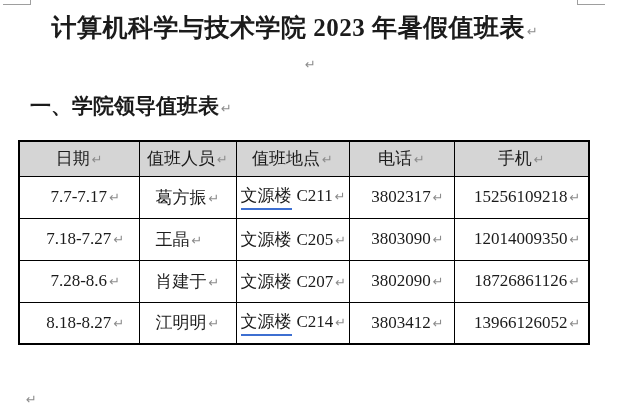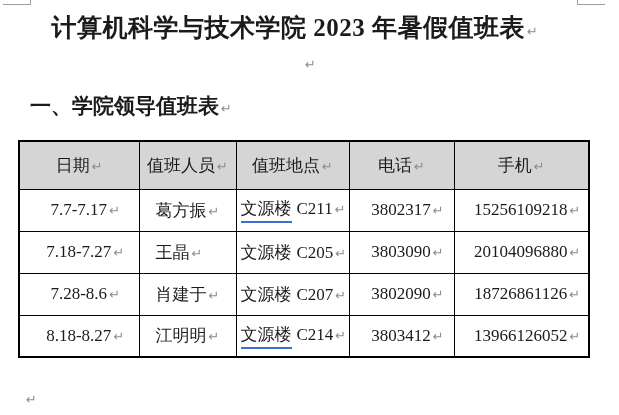--- a/index.html
+++ b/index.html
@@ -32,21 +32,21 @@
     position:absolute;left:18px;top:140px;width:570px;
     border-collapse:collapse;table-layout:fixed;
     border:2px solid var(--border-black);
     font-size:17px;
   }
   table.duty th,table.duty td{
     border:1px solid var(--border-black);
     vertical-align:middle;white-space:nowrap;overflow:hidden;
     font-weight:normal;
   }
-  table.duty thead tr{height:48px;}
+  table.duty thead tr{height:35px;}
   table.duty thead th{background:var(--header-bg);text-align:center;}
   table.duty tbody tr{height:42px;}
   td.c-date,td.c-phone,td.c-mobile{text-align:center;padding-left:12px;}
   td.c-name{text-align:left;padding-left:16px;}
   td.c-loc{text-align:left;padding-left:4px;}
   .bldg{display:inline-block;}
   .bldg.underlined{border-bottom:2px solid var(--underline-blue);padding-bottom:1px;}
   .room{margin-left:5px;}
 
   .after-table{position:absolute;left:24px;top:390px;}
@@ -86,21 +86,21 @@
       <td class="c-name"><span>葛方振</span><span class="pilcrow">↵</span></td>
       <td class="c-loc"><span class="bldg underlined">文源楼</span><span class="room">C211</span><span class="pilcrow">↵</span></td>
       <td class="c-phone"><span>3802317</span><span class="pilcrow">↵</span></td>
       <td class="c-mobile"><span>15256109218</span><span class="pilcrow">↵</span></td>
     </tr>
     <tr>
       <td class="c-date"><span>7.18-7.27</span><span class="pilcrow">↵</span></td>
       <td class="c-name"><span>王晶</span><span class="pilcrow">↵</span></td>
       <td class="c-loc"><span class="bldg">文源楼</span><span class="room">C205</span><span class="pilcrow">↵</span></td>
       <td class="c-phone"><span>3803090</span><span class="pilcrow">↵</span></td>
-      <td class="c-mobile"><span>20104096880</span><span class="pilcrow">↵</span></td>
+      <td class="c-mobile"><span>12014009350</span><span class="pilcrow">↵</span></td>
     </tr>
     <tr>
       <td class="c-date"><span>7.28-8.6</span><span class="pilcrow">↵</span></td>
       <td class="c-name"><span>肖建于</span><span class="pilcrow">↵</span></td>
       <td class="c-loc"><span class="bldg">文源楼</span><span class="room">C207</span><span class="pilcrow">↵</span></td>
       <td class="c-phone"><span>3802090</span><span class="pilcrow">↵</span></td>
       <td class="c-mobile"><span>18726861126</span><span class="pilcrow">↵</span></td>
     </tr>
     <tr>
       <td class="c-date"><span>8.18-8.27</span><span class="pilcrow">↵</span></td>

